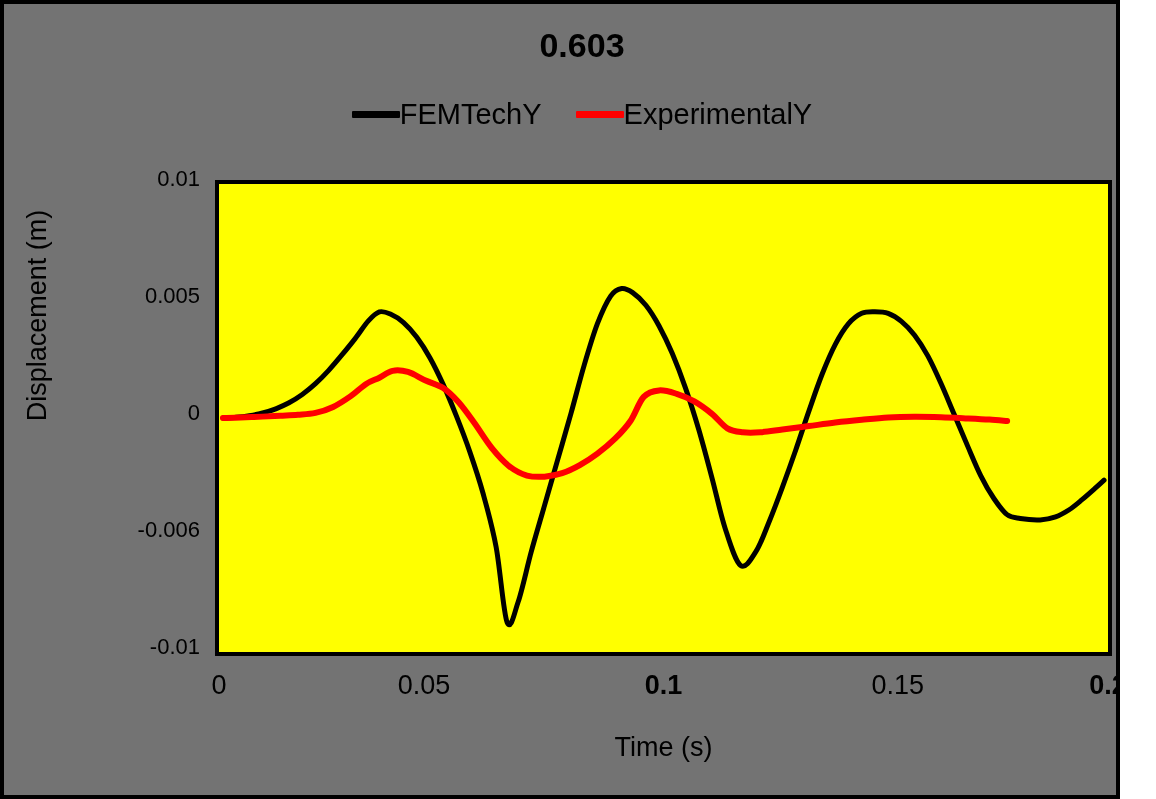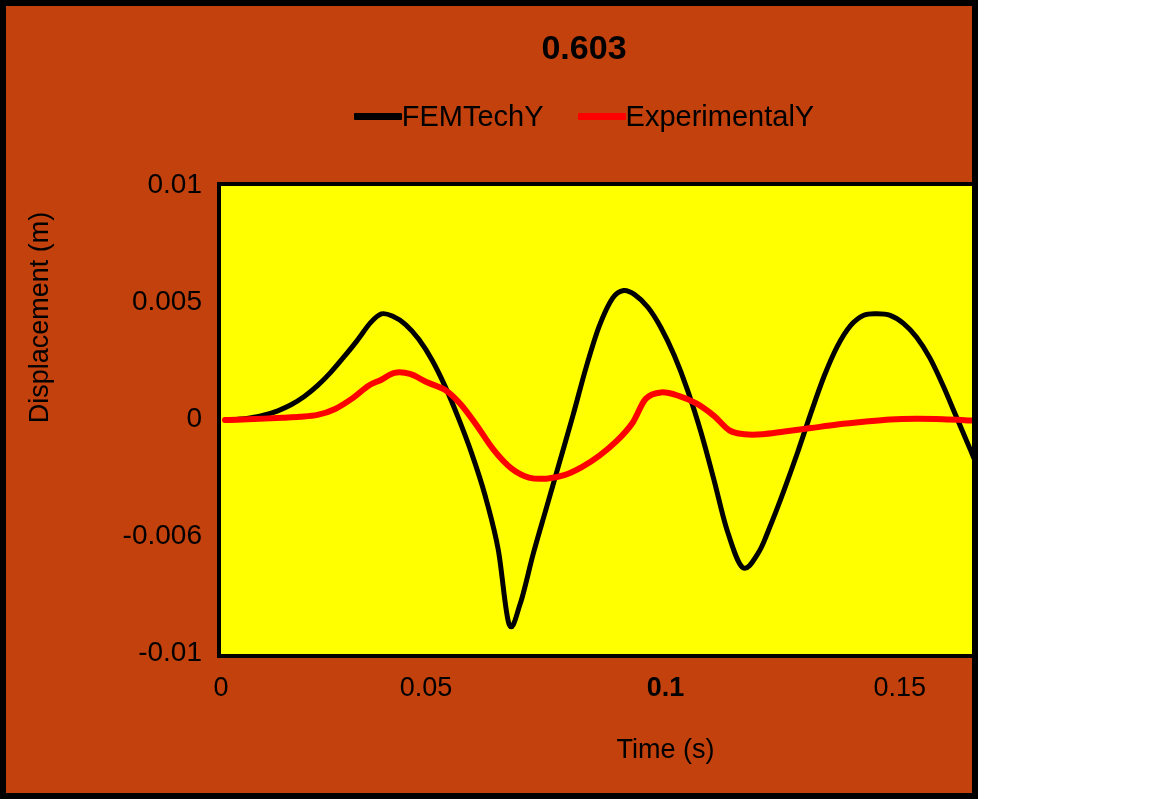--- a/index.html
+++ b/index.html
@@ -5,25 +5,25 @@
   html, body {
     margin: 0;
     padding: 0;
     background: #ffffff;
   }
   body {
     font-family: "Liberation Sans", sans-serif;
   }
   #figure {
     position: relative;
-    width: 978px;
+    width: 1120px;
     height: 799px;
-    background: #c2410c;
+    background: #737373;
     box-sizing: border-box;
-    border: 6px solid #701a75;
+    border: 4px solid #701a75;
     overflow: hidden;
   }
   #chart-title {
     position: absolute;
     left: 0;
     top: 22px;
     width: 1156px;
     text-align: center;
     font-size: 34px;
     font-weight: bold;
@@ -71,21 +71,21 @@
     top: 0;
     width: 100%;
     height: 100%;
     display: block;
   }
   .ytick-wrap {
     position: absolute;
     left: 0;
     width: 196px;
     text-align: right;
-    font-size: 28px;
+    font-size: 22px;
     color: #000000;
     white-space: nowrap;
   }
   .xtick-wrap {
     position: absolute;
     top: 666px;
     font-size: 27px;
     color: #000000;
     white-space: nowrap;
     transform: translateX(-50%);

